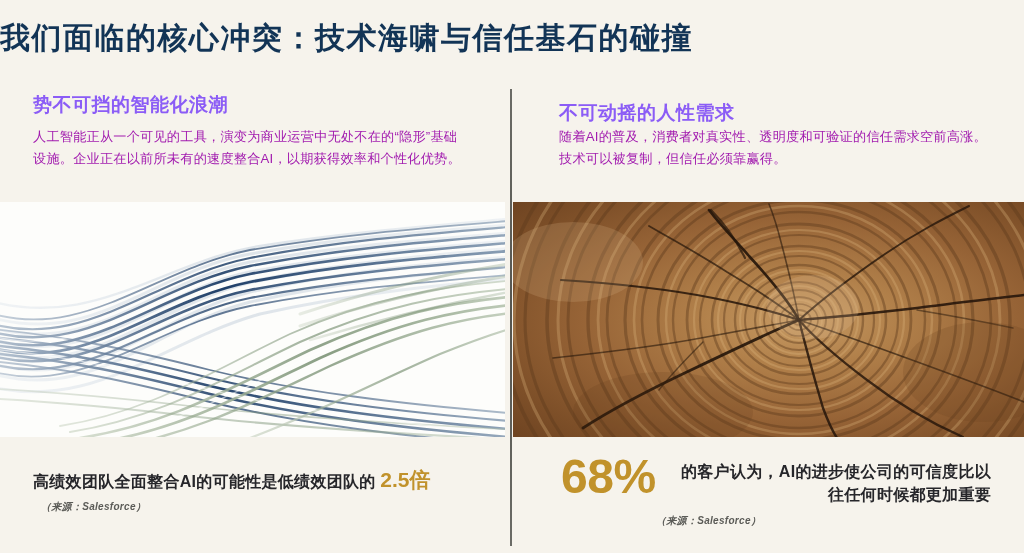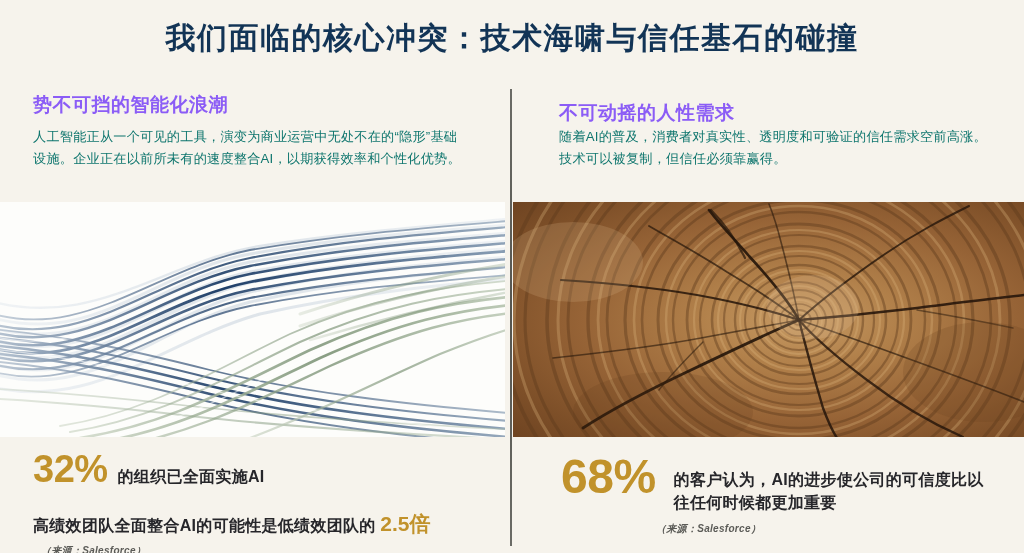--- a/index.html
+++ b/index.html
@@ -21,42 +21,41 @@
     background: #f6f3ec;
     overflow: hidden;
   }
 
   
   #slide-title {
     position: absolute;
     top: 18px;
     left: 0;
     width: 1024px;
-    text-align: center;
     font-size: 30px;
     font-weight: bold;
     color: #123456;
     letter-spacing: 1.5px;
     line-height: 40px;
     white-space: nowrap;
   }
 
   
   .col-heading {
     position: absolute;
     font-size: 19px;
     font-weight: bold;
     color: #8b5cf6;
     letter-spacing: 0.5px;
     line-height: 24px;
   }
   .col-body {
     position: absolute;
     font-size: 13.2px;
-    color: #0f766e;
+    color: #a21caf;
     line-height: 22px;
     letter-spacing: 0.2px;
   }
 
   #left-heading  { top: 93px;  left: 33px; }
   #left-body     { top: 126px; left: 33px; width: 434px; }
   #right-heading { top: 93px;  left: 559px; margin-top: 8px; }
   #right-body    { top: 126px; left: 559px; width: 434px; }
 
   
@@ -119,22 +118,23 @@
   .stat-caption {
     font-size: 16px;
     font-weight: bold;
     color: #26262a;
     line-height: 23px;
     margin-left: 10px;
     letter-spacing: 0.3px;
   }
   #right-stat-caption {
     margin-left: 18px;
-    margin-top: 16px;
+    margin-top: 8px;
     width: 336px;
+    text-align: right;
   }
   #left-stat-line2 {
     margin-top: 21px;
     font-size: 16px;
     font-weight: bold;
     color: #26262a;
     line-height: 23px;
     letter-spacing: 0.3px;
     white-space: nowrap;
   }
@@ -236,24 +236,20 @@
         <g stroke="#ffffff" opacity="0.55">
           <path d="M-20,130 C80,166 150,88 250,68 C345,50 425,44 520,36" stroke-width="1.2"></path>
           <path d="M-20,146 C70,154 130,168 210,188 C300,210 400,222 520,232" stroke-width="1.2"></path>
           <path d="M85,239 C175,225 235,190 315,152 C395,116 452,104 520,98" stroke-width="1.2"></path>
         </g>
       </g>
     </svg>
   </div>
 
   <div class="stat-block" id="left-stats">
-    <div class="stat-row">
-      <span class="big-number">32%</span>
-      <span class="stat-caption">的组织已全面实施AI</span>
-    </div>
     <div id="left-stat-line2">
       <span>高绩效团队全面整合AI的可能性是低绩效团队的 </span><span class="multiplier">2.5倍</span>
     </div>
     <div class="source-note" id="left-source">（来源：Salesforce）</div>
   </div>
 
   <div id="column-divider"></div>
 
   <div class="col-heading" id="right-heading">不可动摇的人性需求</div>
   <div class="col-body" id="right-body">随着AI的普及，消费者对真实性、透明度和可验证的信任需求空前高涨。技术可以被复制，但信任必须靠赢得。</div>

